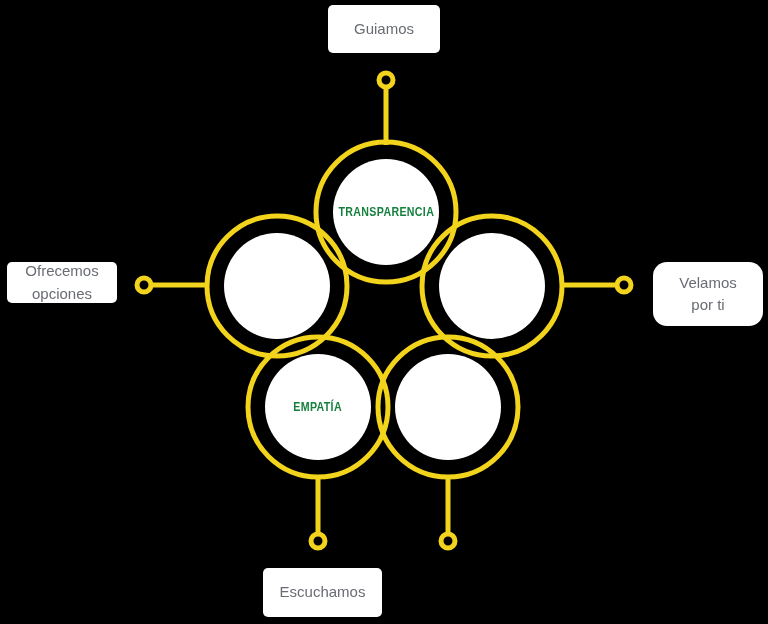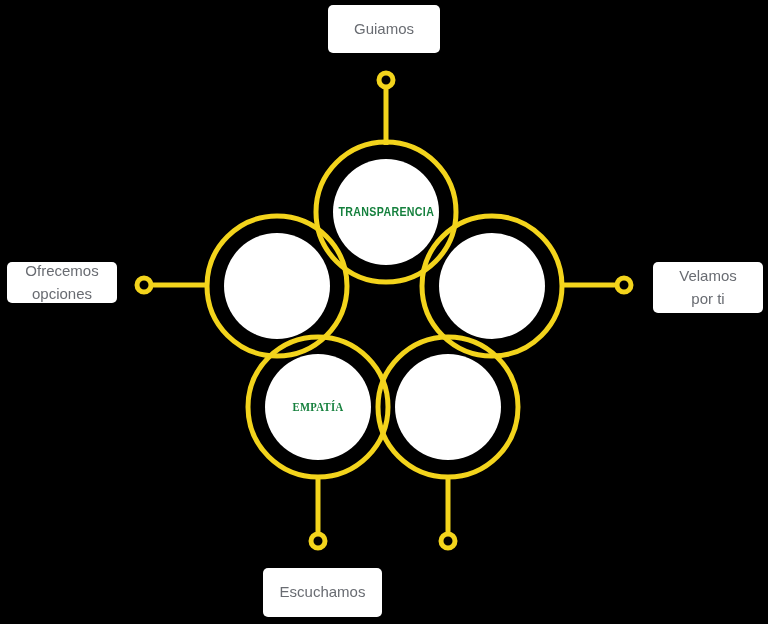--- a/index.html
+++ b/index.html
@@ -23,21 +23,21 @@
     justify-content: center;
     text-align: center;
     color: #696c72;
     font-size: 15px;
     line-height: 1.5;
     white-space: pre-line;
     box-sizing: border-box;
   }
   .callout--top      { left: 328px; top: 5px;   width: 112px; height: 48px; text-align: center; }
   .callout--left     { left: 7px;   top: 262px; width: 110px; height: 41px; }
-  .callout--right    { left: 653px; top: 262px; width: 110px; height: 51px; }
+  .callout--right    { left: 653px; top: 262px; width: 110px; height: 64px; border-radius: 14px; }
   .callout--bleft    { left: 263px; top: 568px; width: 119px; height: 49px; }
   .callout--bright   { left: 393px; top: 568px; width: 109px; height: 49px; }
 
   
   .circle-label {
     position: absolute;
     width: 170px;
     height: 20px;
     display: flex;
     align-items: center;
@@ -48,21 +48,21 @@
     letter-spacing: 0.4px;
   }
   .circle-label span {
     display: inline-block;
     transform: scaleX(0.85);
     white-space: nowrap;
   }
   .circle-label--transparencia   { left: 301px; top: 202px; }
   .circle-label--realismo        { left: 192px; top: 276px; }
   .circle-label--responsabilidad { left: 407px; top: 276px; }
-  .circle-label--empatia         { left: 233px; top: 397px; font-family: Liberation Serif, serif; }
+  .circle-label--empatia         { left: 233px; top: 397px; }
   .circle-label--confianza       { left: 363px; top: 397px; }
 </style>
 </head>
 <body>
 
 <div class="stage">
 
   <svg width="768" height="624" viewBox="0 0 768 624">
 
     <g stroke="#F3D41C" stroke-width="5" fill="none">

